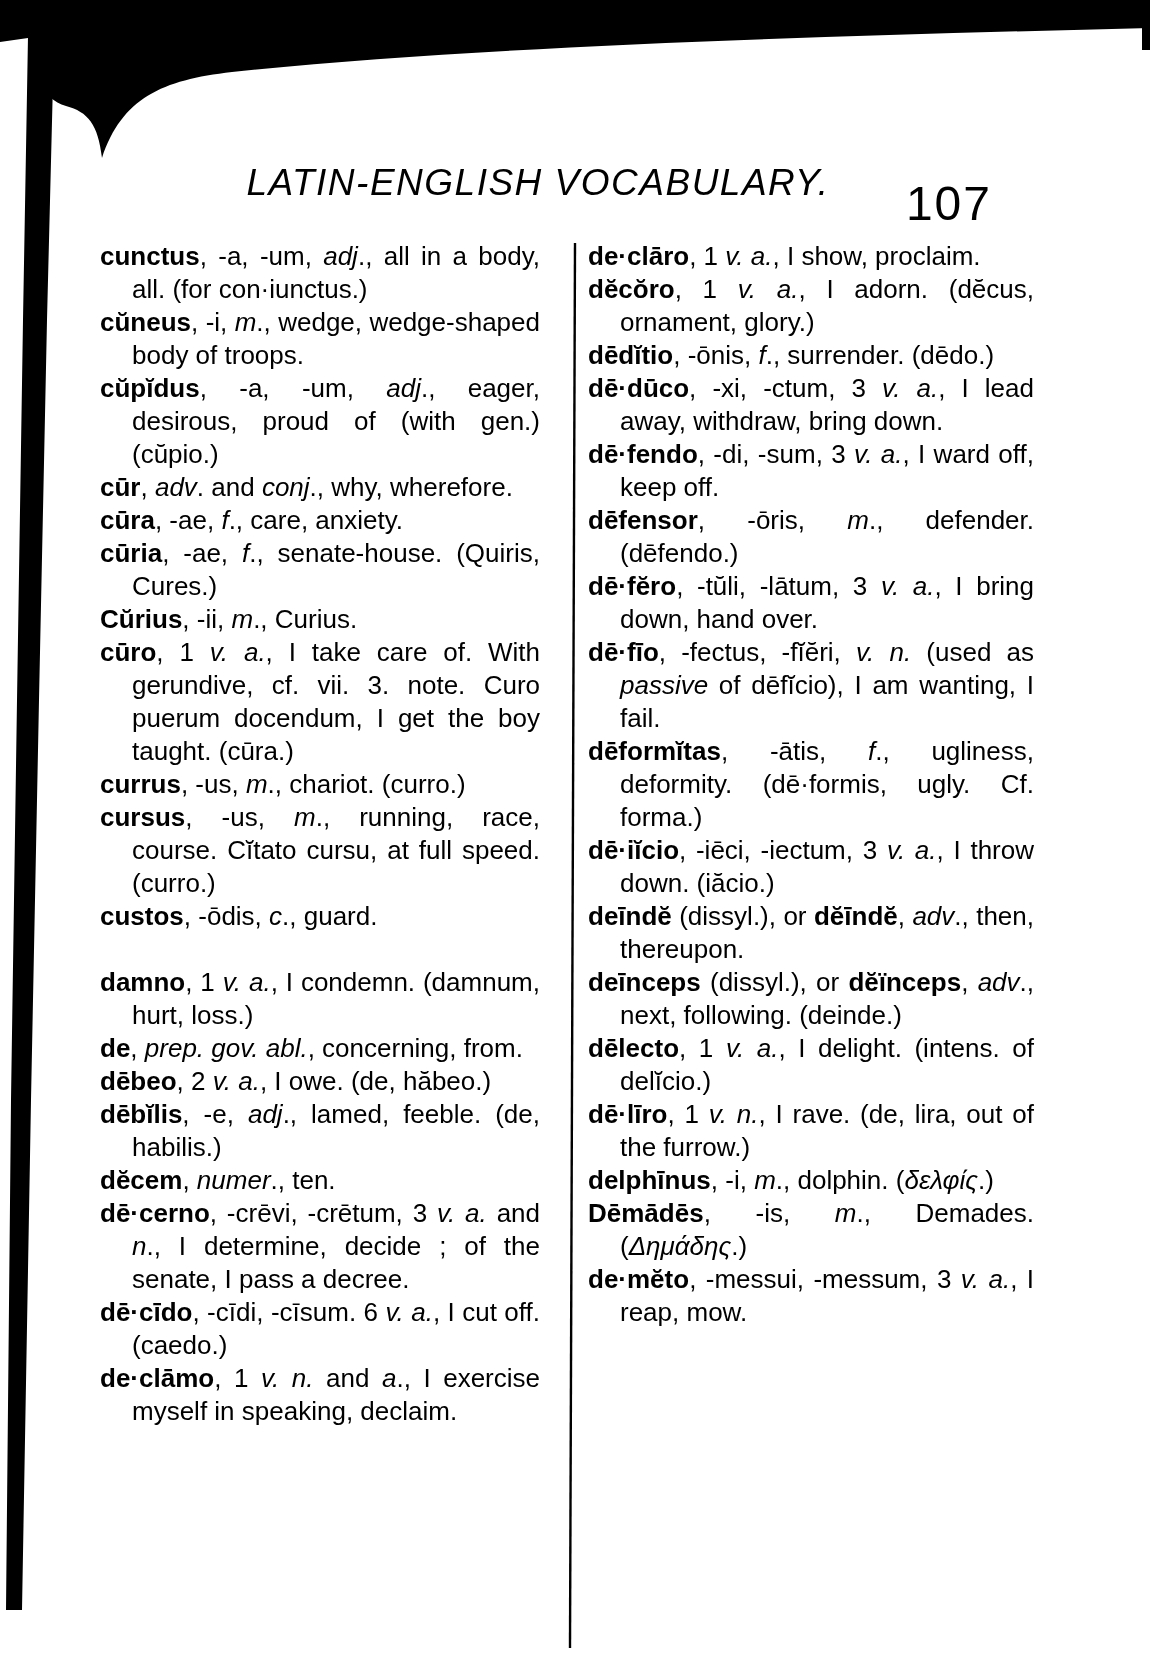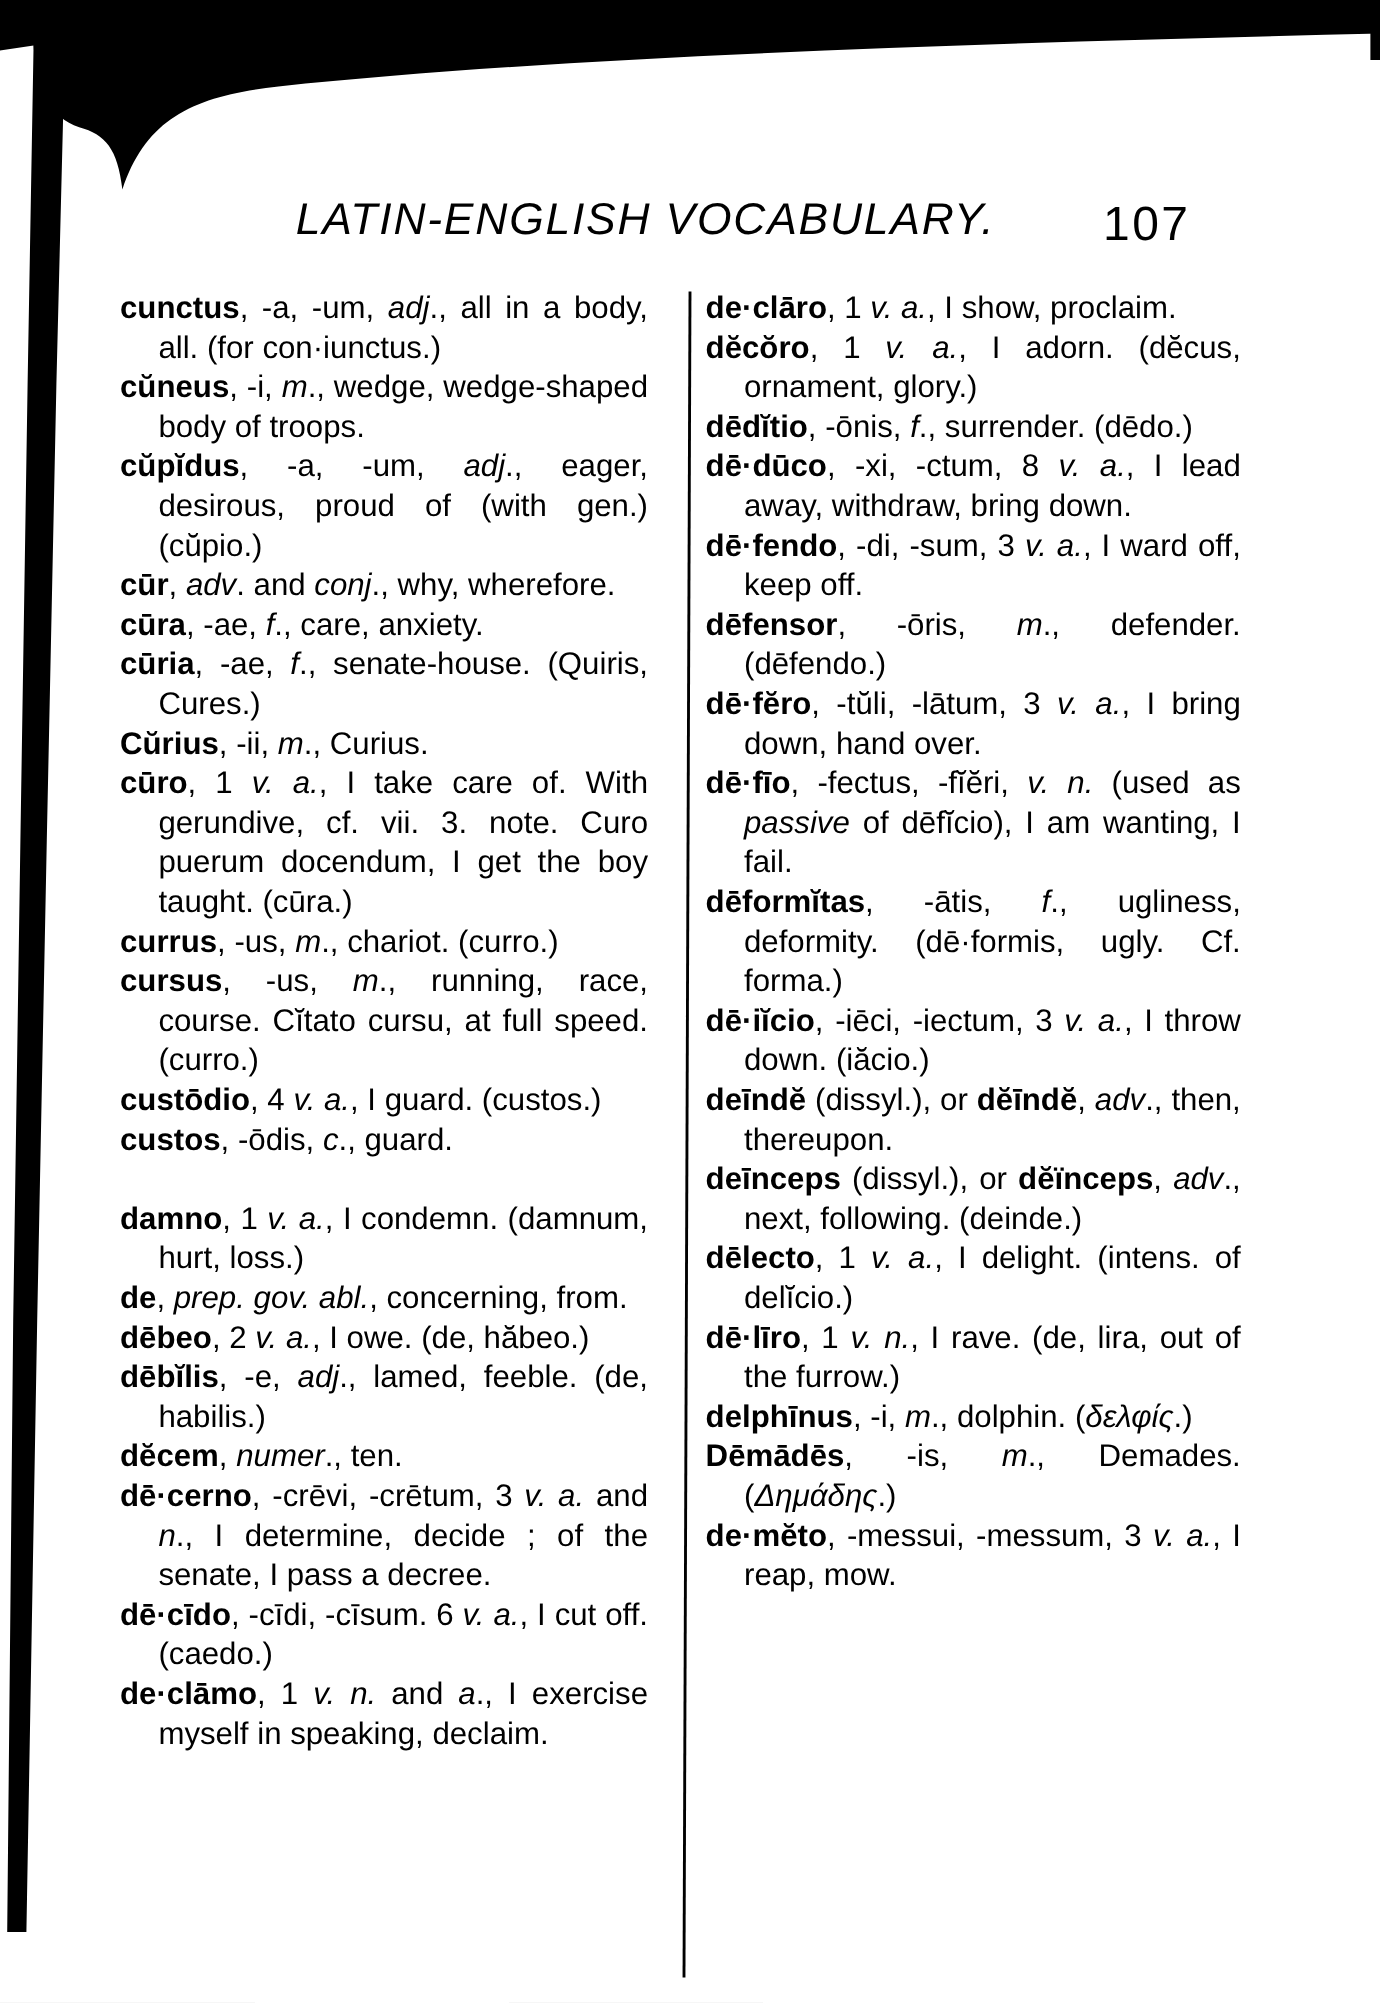--- a/index.html
+++ b/index.html
@@ -10,21 +10,21 @@
     overflow:hidden;
     font-family:Liberation Sans, sans-serif;
     color:#000;
   }
   .artifacts { position:absolute; left:0; top:0; width:1150px; height:1669px; z-index:1; }
   .header { position:absolute; top:162px; left:100px; width:932px; height:56px; z-index:2; }
   .title {
     font-style:italic; font-size:37px; letter-spacing:1.5px;
     text-align:center; transform:translateX(-28px); white-space:nowrap;
   }
-  .pagenum { position:absolute; top:3px; right:40px; font-size:40px; letter-spacing:2px; }
+  .pagenum { position:absolute; top:14px; right:40px; font-size:48px; letter-spacing:2px; }
   .col {
     position:absolute; top:240px; z-index:2;
     font-size:26px; line-height:33px; text-align:justify;
   }
   .col-left  { left:100px; width:440px; }
   .col-right { left:588px; width:446px; }
   .entry { margin:0; padding-left:32px; text-indent:-32px; }
   .entry.gap { margin-top:33px; }
   .b { font-weight:700; }
   .i { font-style:italic; }
@@ -50,36 +50,35 @@
       <p class="entry"><span class="b">cunctus</span><span class="r">, -a, -um, </span><span class="i">adj</span><span class="r">., all in a body, all. (for con·iunctus.)</span></p>
       <p class="entry"><span class="b">cŭneus</span><span class="r">, -i, </span><span class="i">m</span><span class="r">., wedge, wedge-shaped body of troops.</span></p>
       <p class="entry"><span class="b">cŭpĭdus</span><span class="r">, -a, -um, </span><span class="i">adj</span><span class="r">., eager, desirous, proud of (with gen.) (cŭpio.)</span></p>
       <p class="entry"><span class="b">cūr</span><span class="r">, </span><span class="i">adv</span><span class="r">. and </span><span class="i">conj</span><span class="r">., why, wherefore.</span></p>
       <p class="entry"><span class="b">cūra</span><span class="r">, -ae, </span><span class="i">f</span><span class="r">., care, anxiety.</span></p>
       <p class="entry"><span class="b">cūria</span><span class="r">, -ae, </span><span class="i">f</span><span class="r">., senate-house. (Quiris, Cures.)</span></p>
       <p class="entry"><span class="b">Cŭrius</span><span class="r">, -ii, </span><span class="i">m</span><span class="r">., Curius.</span></p>
       <p class="entry"><span class="b">cūro</span><span class="r">, 1 </span><span class="i">v. a.</span><span class="r">, I take care of. With gerundive, cf. vii. 3. note. Curo puerum docendum, I get the boy taught. (cūra.)</span></p>
       <p class="entry"><span class="b">currus</span><span class="r">, -us, </span><span class="i">m</span><span class="r">., chariot. (curro.)</span></p>
       <p class="entry"><span class="b">cursus</span><span class="r">, -us, </span><span class="i">m</span><span class="r">., running, race, course. Cĭtato cursu, at full speed. (curro.)</span></p>
-      <p class="entry"><span class="b">custōdio</span><span class="r">, 4 </span><span class="i">v. a.</span><span class="r">, I guard. (custos.)</span></p>
       <p class="entry"><span class="b">custos</span><span class="r">, -ōdis, </span><span class="i">c</span><span class="r">., guard.</span></p>
       <p class="entry gap"><span class="b">damno</span><span class="r">, 1 </span><span class="i">v. a.</span><span class="r">, I condemn. (damnum, hurt, loss.)</span></p>
       <p class="entry"><span class="b">de</span><span class="r">, </span><span class="i">prep. gov. abl.</span><span class="r">, concerning, from.</span></p>
       <p class="entry"><span class="b">dēbeo</span><span class="r">, 2 </span><span class="i">v. a.</span><span class="r">, I owe. (de, hăbeo.)</span></p>
       <p class="entry"><span class="b">dēbĭlis</span><span class="r">, -e, </span><span class="i">adj</span><span class="r">., lamed, feeble. (de, habilis.)</span></p>
       <p class="entry"><span class="b">dĕcem</span><span class="r">, </span><span class="i">numer</span><span class="r">., ten.</span></p>
       <p class="entry"><span class="b">dē·cerno</span><span class="r">, -crēvi, -crētum, 3 </span><span class="i">v. a.</span><span class="r"> and </span><span class="i">n</span><span class="r">., I determine, decide ; of the senate, I pass a decree.</span></p>
       <p class="entry"><span class="b">dē·cīdo</span><span class="r">, -cīdi, -cīsum. 6 </span><span class="i">v. a.</span><span class="r">, I cut off. (caedo.)</span></p>
       <p class="entry"><span class="b">de·clāmo</span><span class="r">, 1 </span><span class="i">v. n.</span><span class="r"> and </span><span class="i">a</span><span class="r">., I exercise myself in speaking, declaim.</span></p>
     </div>
   <div class="col col-right" id="col-right">
       <p class="entry"><span class="b">de·clāro</span><span class="r">, 1 </span><span class="i">v. a.</span><span class="r">, I show, proclaim.</span></p>
       <p class="entry"><span class="b">dĕcŏro</span><span class="r">, 1 </span><span class="i">v. a.</span><span class="r">, I adorn. (dĕcus, ornament, glory.)</span></p>
       <p class="entry"><span class="b">dēdĭtio</span><span class="r">, -ōnis, </span><span class="i">f</span><span class="r">., surrender. (dēdo.)</span></p>
-      <p class="entry"><span class="b">dē·dūco</span><span class="r">, -xi, -ctum, 8 </span><span class="i">v. a.</span><span class="r">, I lead away, withdraw, bring down.</span></p>
+      <p class="entry"><span class="b">dē·dūco</span><span class="r">, -xi, -ctum, 3 </span><span class="i">v. a.</span><span class="r">, I lead away, withdraw, bring down.</span></p>
       <p class="entry"><span class="b">dē·fendo</span><span class="r">, -di, -sum, 3 </span><span class="i">v. a.</span><span class="r">, I ward off, keep off.</span></p>
       <p class="entry"><span class="b">dēfensor</span><span class="r">, -ōris, </span><span class="i">m</span><span class="r">., defender. (dēfendo.)</span></p>
       <p class="entry"><span class="b">dē·fĕro</span><span class="r">, -tŭli, -lātum, 3 </span><span class="i">v. a.</span><span class="r">, I bring down, hand over.</span></p>
       <p class="entry"><span class="b">dē·fīo</span><span class="r">, -fectus, -fĭĕri, </span><span class="i">v. n.</span><span class="r"> (used as </span><span class="i">passive</span><span class="r"> of dēfĭcio), I am wanting, I fail.</span></p>
       <p class="entry"><span class="b">dēformĭtas</span><span class="r">, -ātis, </span><span class="i">f</span><span class="r">., ugliness, deformity. (dē·formis, ugly. Cf. forma.)</span></p>
       <p class="entry"><span class="b">dē·iĭcio</span><span class="r">, -iēci, -iectum, 3 </span><span class="i">v. a.</span><span class="r">, I throw down. (iăcio.)</span></p>
       <p class="entry"><span class="b">deīndĕ</span><span class="r"> (dissyl.), or </span><span class="b">dĕīndĕ</span><span class="r">, </span><span class="i">adv</span><span class="r">., then, thereupon.</span></p>
       <p class="entry"><span class="b">deīnceps</span><span class="r"> (dissyl.), or </span><span class="b">dĕïnceps</span><span class="r">, </span><span class="i">adv</span><span class="r">., next, following. (deinde.)</span></p>
       <p class="entry"><span class="b">dēlecto</span><span class="r">, 1 </span><span class="i">v. a.</span><span class="r">, I delight. (intens. of delĭcio.)</span></p>
       <p class="entry"><span class="b">dē·līro</span><span class="r">, 1 </span><span class="i">v. n.</span><span class="r">, I rave. (de, lira, out of the furrow.)</span></p>

